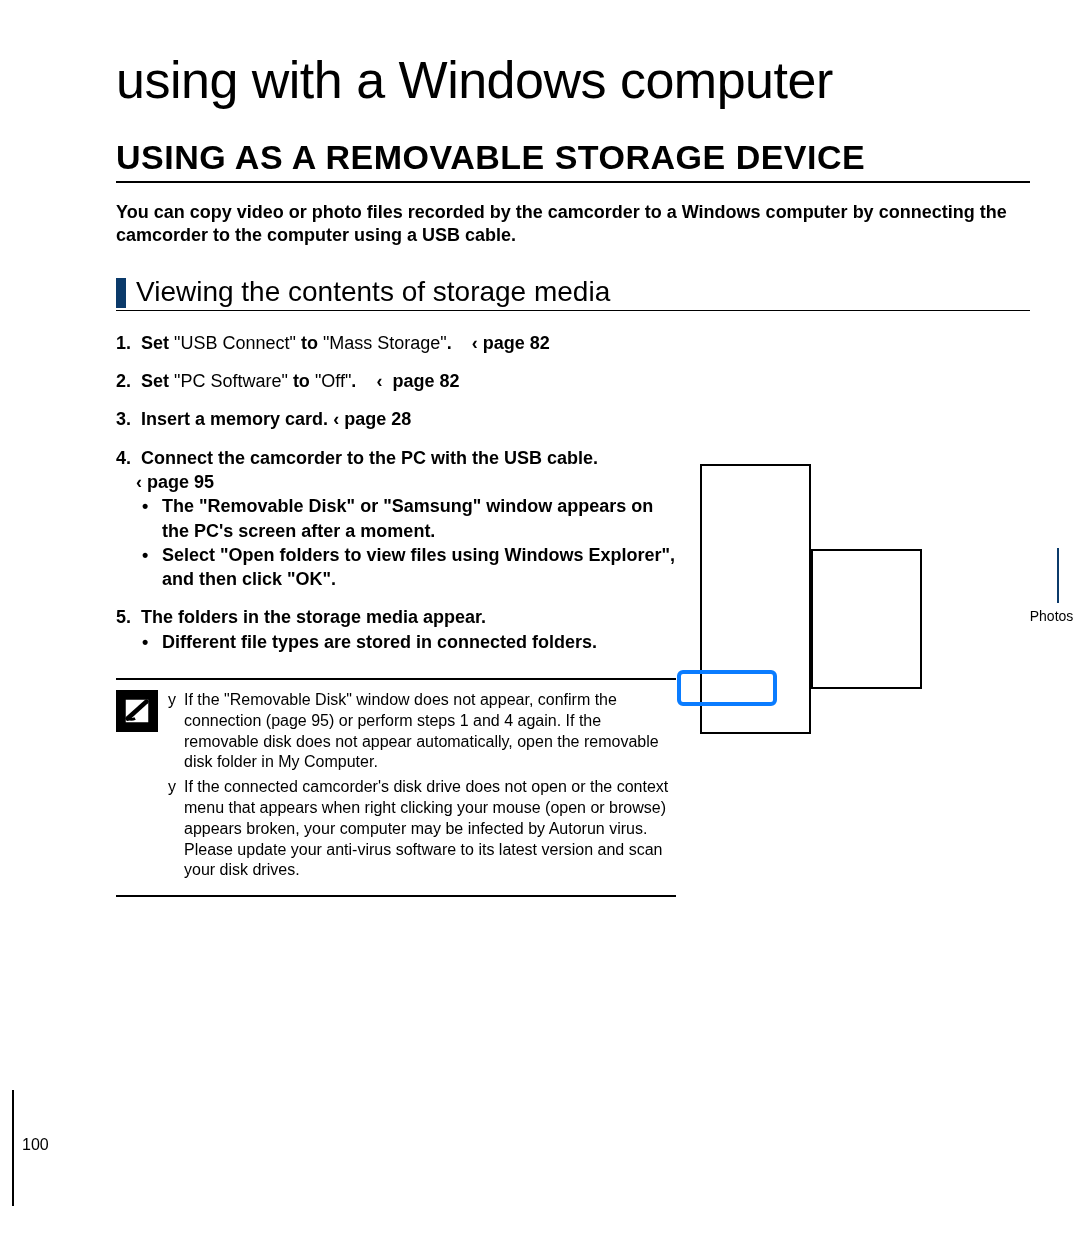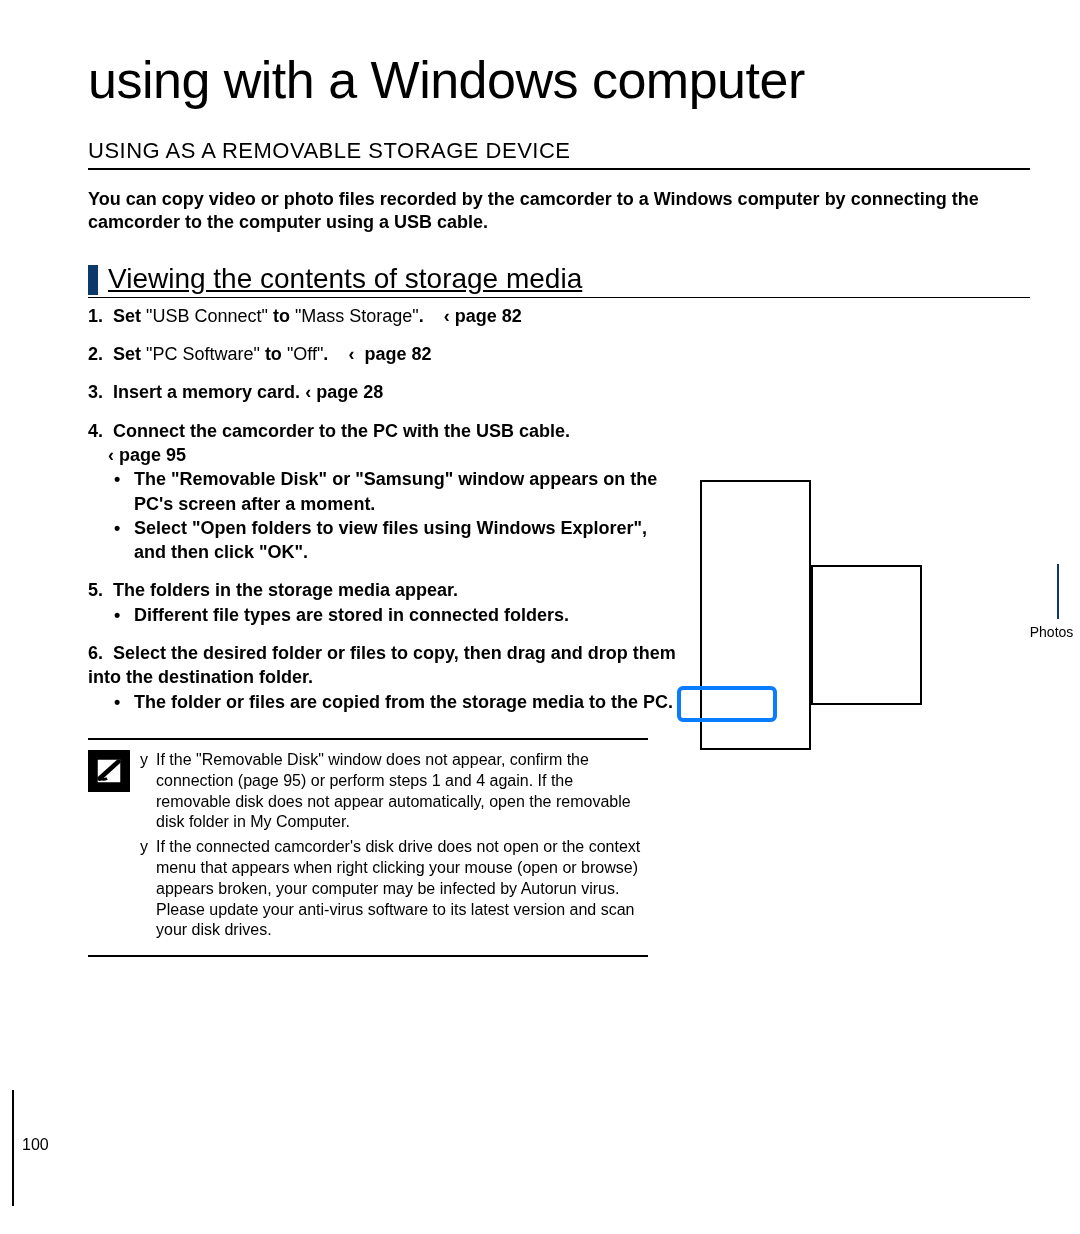--- a/index.html
+++ b/index.html
@@ -6,61 +6,60 @@
   body {
     width: 1080px;
     height: 1234px;
     background: #fff;
     font-family: Arial, Helvetica, sans-serif;
     color: #000;
     position: relative;
     overflow: hidden;
   }
   .page {
-    padding: 50px 50px 40px 88px;
+    padding: 50px 50px 40px 116px;
     position: relative;
     height: 100%;
   }
   .left-rule {
     position: absolute;
     left: 12px;
     top: 1090px;
     bottom: 28px;
     width: 2px;
     background: #000;
   }
   .chapter-title {
     font-size: 52px;
     font-weight: 400;
     letter-spacing: -0.5px;
     white-space: nowrap;
     margin-bottom: 28px;
   }
   .section-title {
-    font-size: 22px;
-    font-weight: 400;
+    font-size: 34px;
+    font-weight: 700;
     border-bottom: 2px solid #000;
     padding-bottom: 4px;
     margin-bottom: 18px;
     letter-spacing: 0.5px;
   }
   .intro {
     font-size: 18px;
     font-weight: bold;
     line-height: 1.3;
     margin-bottom: 28px;
     max-width: 920px;
   }
   .subhead-wrap {
     display: flex;
     align-items: flex-end;
     border-bottom: 1px solid #000;
     padding-bottom: 2px;
-    margin-bottom: 6px;
-    text-decoration: underline;
+    margin-bottom: 20px;
   }
   .subhead-bar {
     width: 10px;
     height: 30px;
     background: #0b3a6a;
     margin-right: 10px;
   }
   .subhead {
     font-size: 28px;
     font-weight: 400;
@@ -215,27 +214,20 @@
           <ul class="sub">
             <li>The "Removable Disk" or "Samsung" window appears on the PC's screen after a moment.</li>
             <li>Select "Open folders to view files using Windows Explorer", and then click "OK".</li>
           </ul>
         </li>
         <li>
           <span class="num">5.&nbsp;</span>
           <span class="bold">The folders in the storage media appear.</span>
           <ul class="sub">
             <li>Different file types are stored in connected folders.</li>
-          </ul>
-        </li>
-        <li>
-          <span class="num">6.&nbsp;</span>
-          <span class="bold">Select the desired folder or files to copy, then drag and drop them into the destination folder.</span>
-          <ul class="sub">
-            <li>The folder or files are copied from the storage media to the PC.</li>
           </ul>
         </li>
       </ol>
 
       <div class="note-block">
         <div class="note-rule"></div>
         <div class="note-flex">
           <div class="note-icon">
             <svg viewBox="0 0 32 32">
               <rect x="4" y="4" width="24" height="24" fill="#fff" stroke="#fff" stroke-width="0"></rect>

